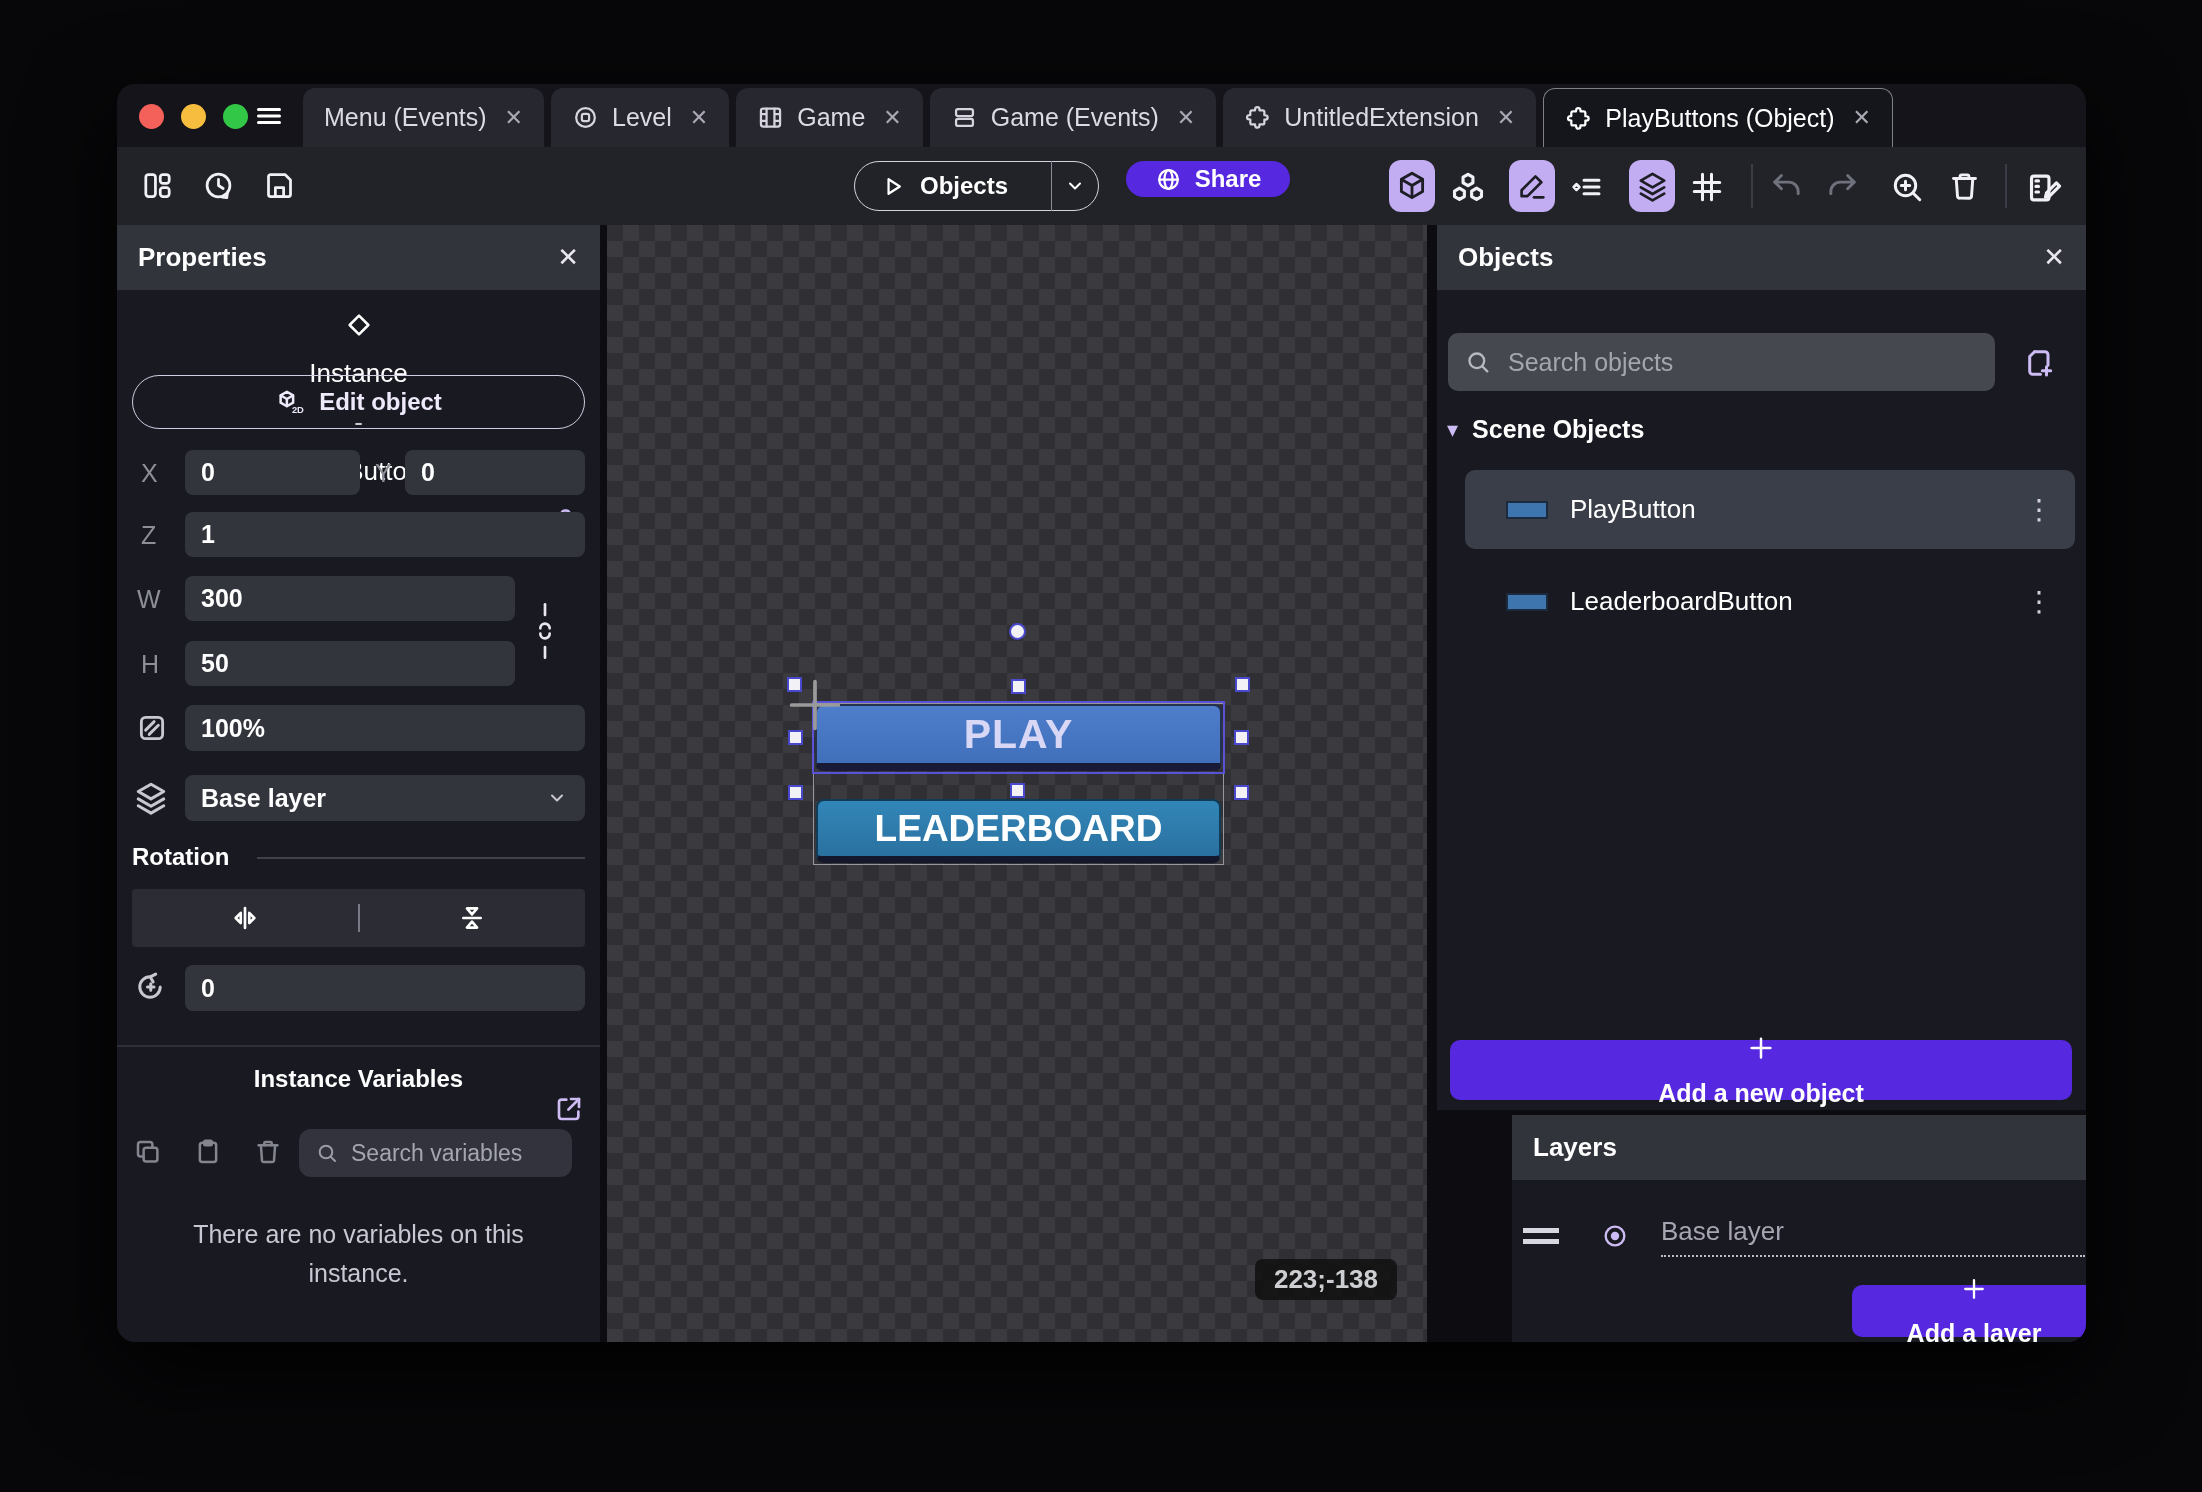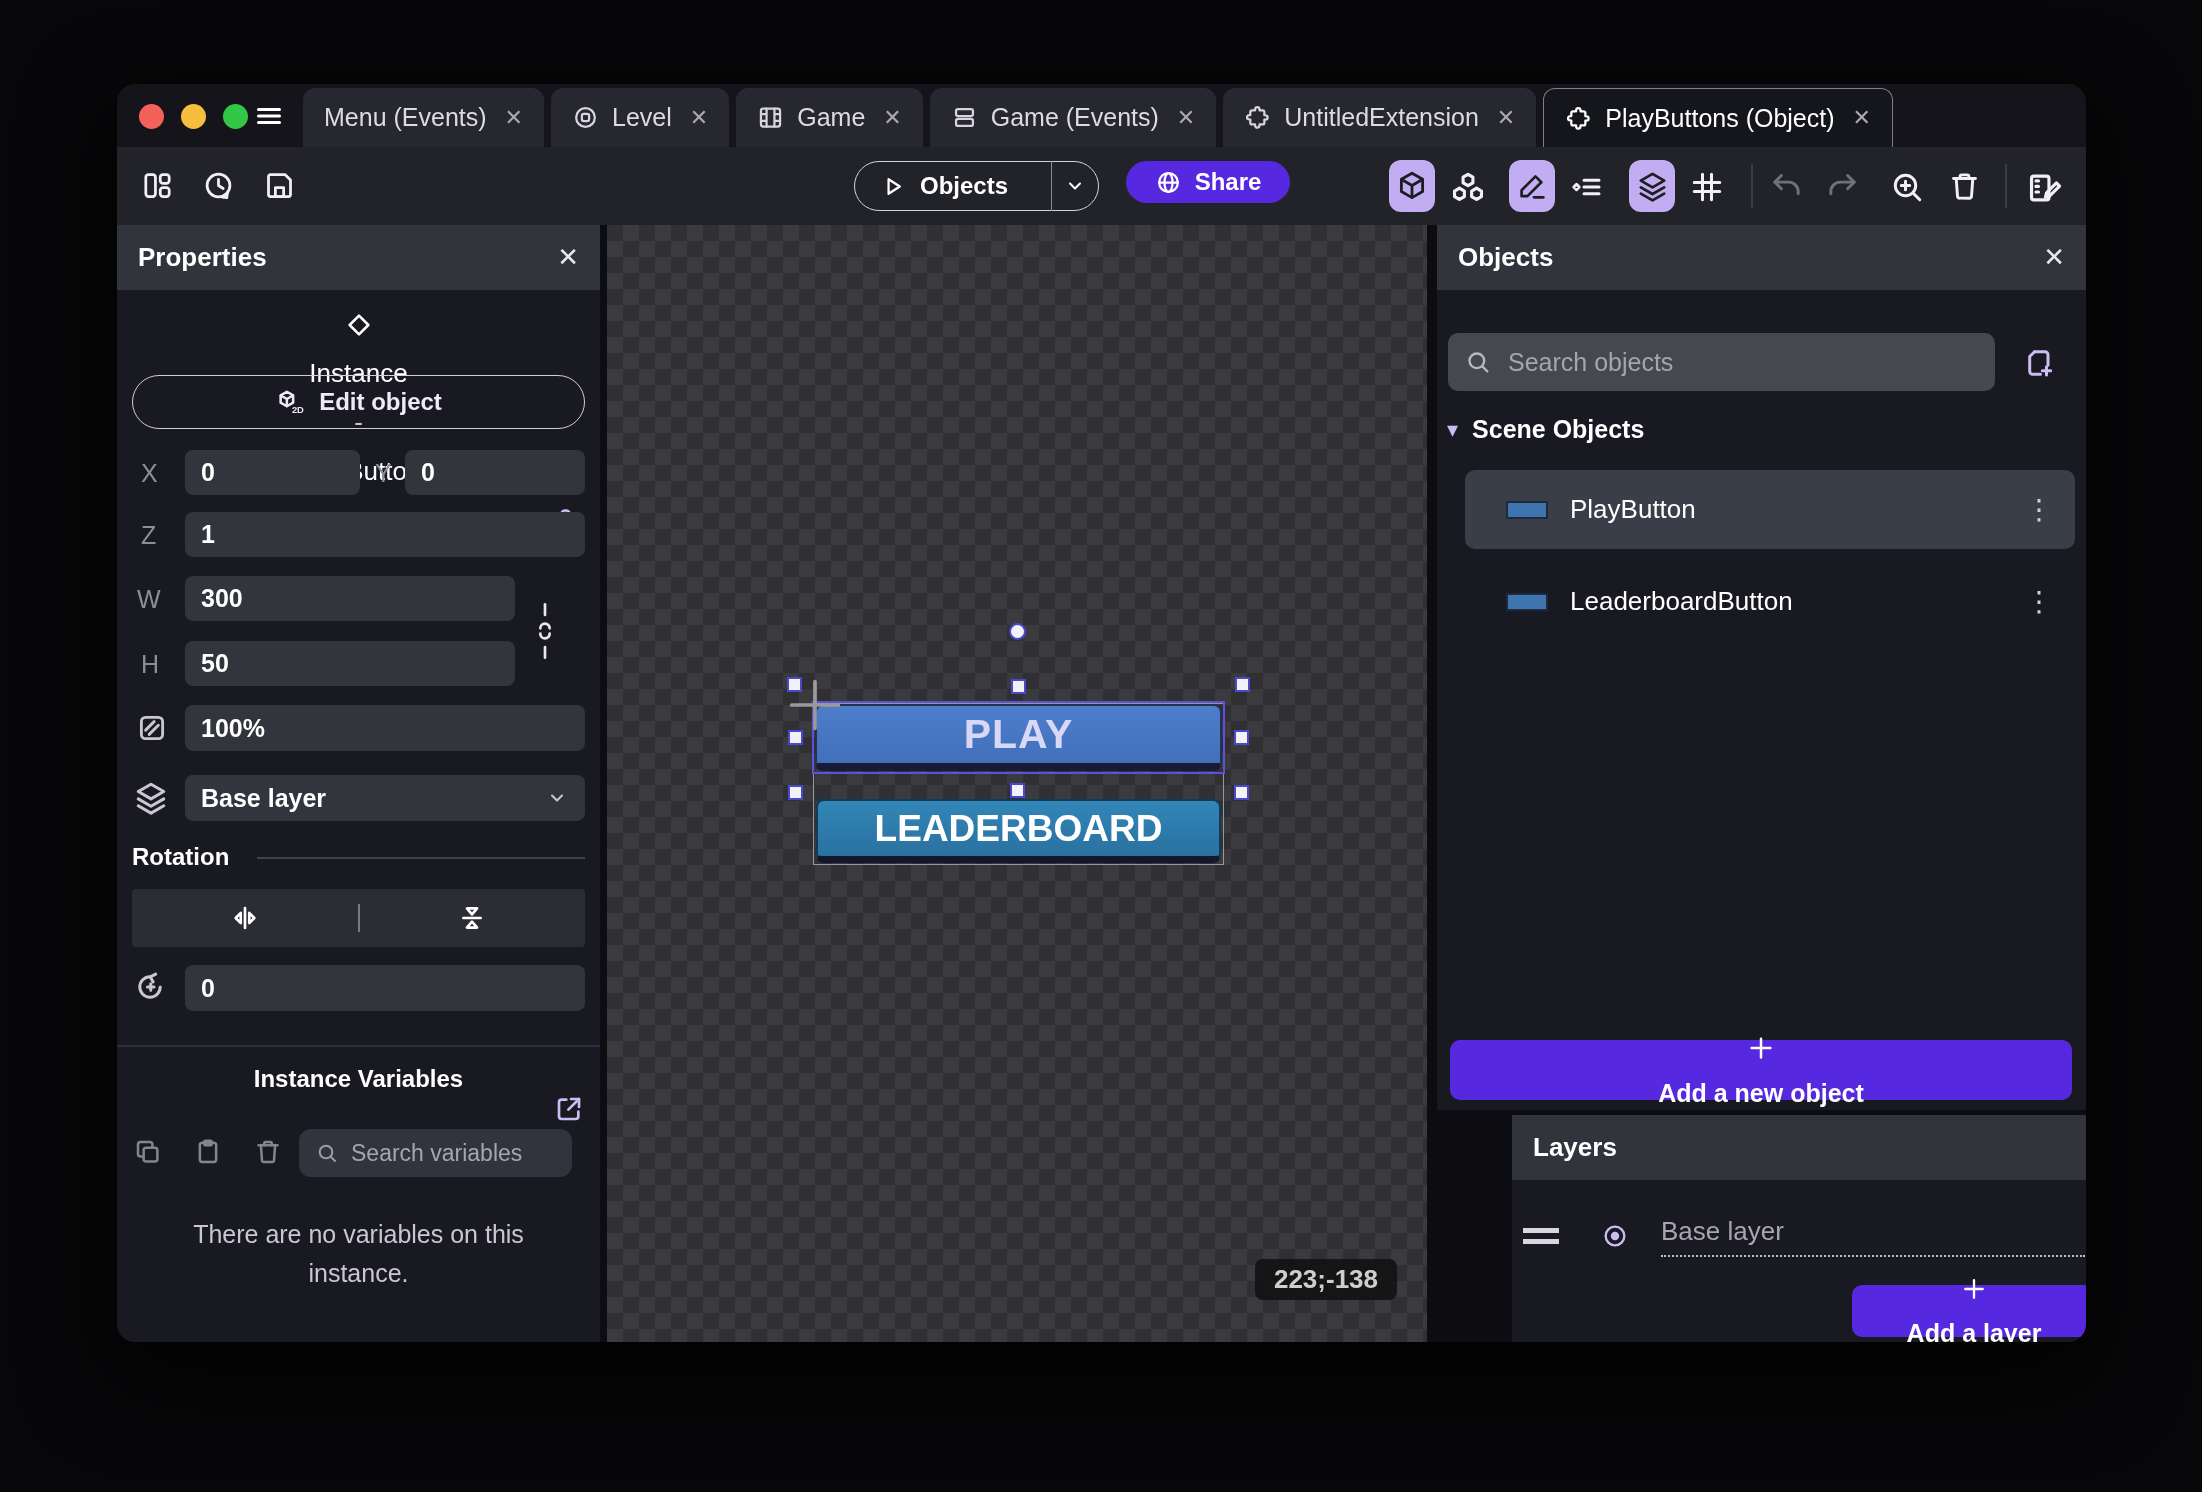--- a/index.html
+++ b/index.html
@@ -28,21 +28,21 @@
   .chip{position:absolute;top:13px;width:46px;height:52px;border-radius:12px;background:#c3adf2;
         color:#1d1e24;display:flex;align-items:center;justify-content:center;}
   .tb-plain{position:absolute;top:22px;color:#f1f0f6;}
   .tb-dim{color:#6f727c;}
   .tb-div{position:absolute;top:17px;width:2px;height:44px;background:#3b3d46;}
   .preview{position:absolute;left:737px;top:14px;width:245px;height:50px;border:1.6px solid #d6d3e0;
            border-radius:25px;display:flex;align-items:center;color:#fff;}
   .preview .plabel{font-weight:bold;font-size:24px;margin-left:14px;}
   .preview .psep{width:1.5px;height:50px;background:#8a8c96;margin-left:auto;}
   .preview .pchev{width:46px;display:flex;justify-content:center;}
-  .share{position:absolute;left:1009px;top:14px;width:164px;height:42px;border-radius:25px;
+  .share{position:absolute;left:1009px;top:14px;width:164px;height:36px;border-radius:25px;
          display:flex;align-items:center;justify-content:center;gap:13px;color:#fff;font-weight:bold;font-size:24px;}
 
   
   .panel{position:absolute;background:#191a21;}
   .phead{height:65px;background:#32343c;display:flex;align-items:center;padding:0 21px;
          font-size:26px;font-weight:bold;color:#fff;}
   .pclose{margin-left:auto;font-size:26px;color:#e9e7f1;font-weight:normal;cursor:pointer;}
 
   
   .lbl{position:absolute;font-size:25px;color:#8d8f98;}

